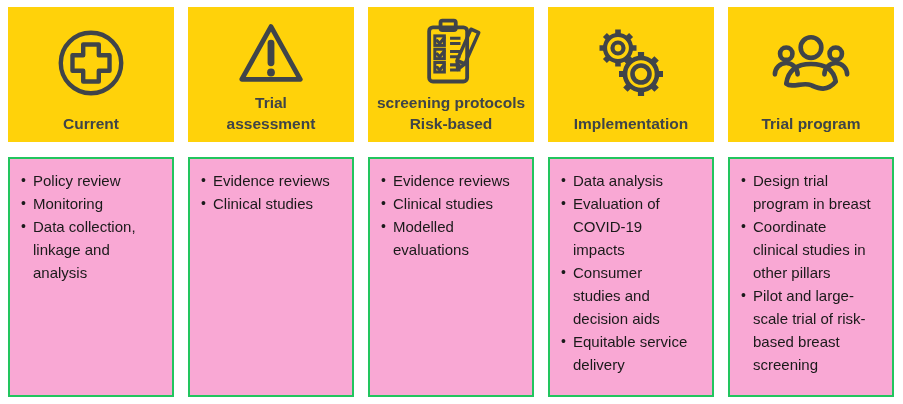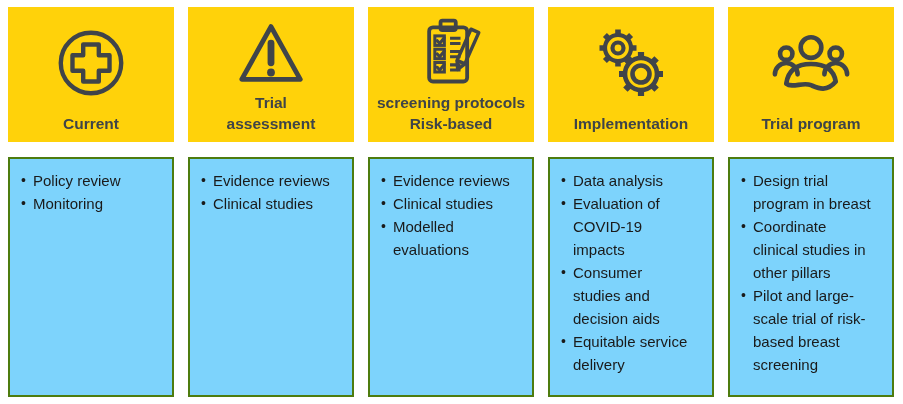--- a/index.html
+++ b/index.html
@@ -23,22 +23,22 @@
   .icon-wrap { flex: 1 1 auto; display: flex; align-items: center; justify-content: center; min-height: 0; }
   .icon-wrap svg { display: block; }
   .title {
     flex: 0 0 auto;
     font-weight: bold; font-size: 15.5px; line-height: 21px;
     color: #3F4448; text-align: center; width: 100%;
   }
   .title span { display: block; }
   .content {
     flex: 1 1 auto;
-    border: 2px solid #4d7c0f;
-    background: #7dd3fc;
+    border: 2px solid #22c55e;
+    background: #f9a8d4;
     box-sizing: border-box;
     padding: 10px 4px 8px 10px;
     overflow: hidden;
   }
   ul.bullets { margin: 0; padding: 0; list-style: none; }
   ul.bullets li {
     position: relative;
     padding-left: 13px;
     font-size: 15px; line-height: 23px;
     color: #1A1A1A;
@@ -65,20 +65,23 @@
         </svg>
       </div>
       <div class="title">
         <span>Current</span>
       </div>
     </div>
     <div class="content">
       <ul class="bullets">
         <li>Policy review</li>
         <li>Monitoring</li>
+        <li>Data collection,
+linkage and
+analysis</li>
       </ul>
     </div>
   </div>
 
   <div class="column">
     <div class="header">
       <div class="icon-wrap">
         <svg width="78" height="70" viewBox="0 0 80 70">
           <path class="ic" d="M40 8 L70 62 H10 Z" stroke-width="5" stroke-linejoin="round"></path>
           <path class="ic" d="M40 25 V45" stroke-width="7" stroke-linecap="round"></path>

